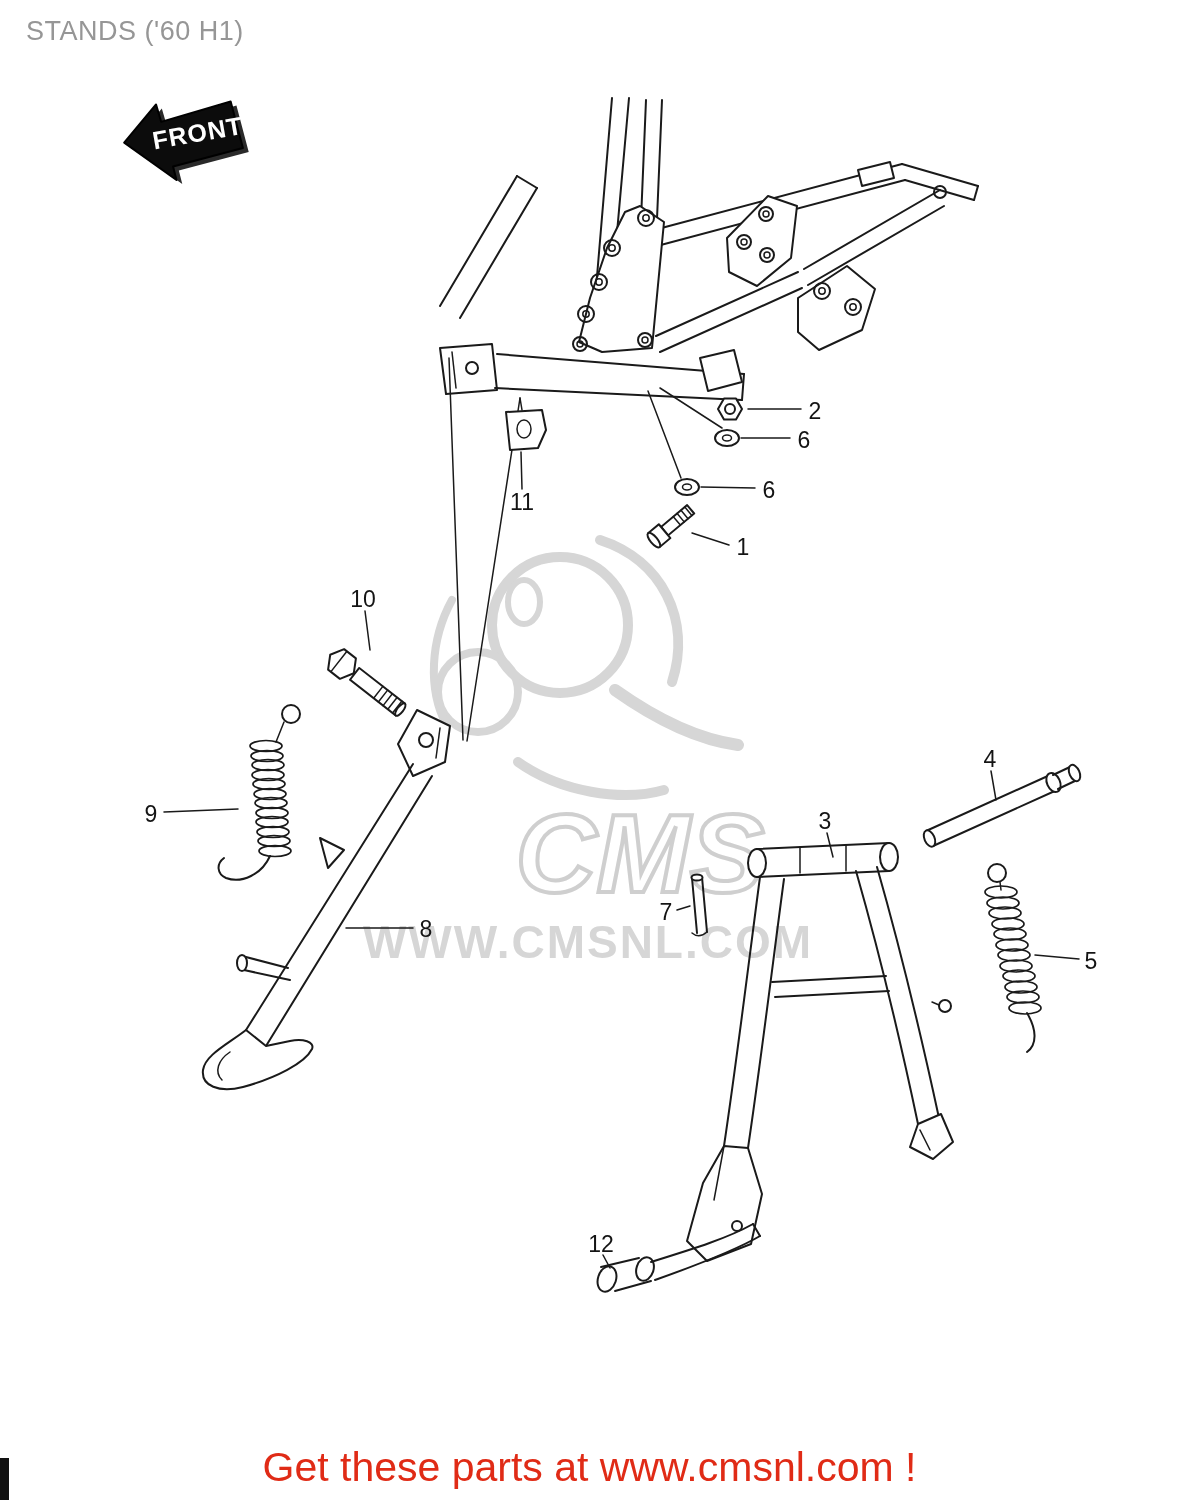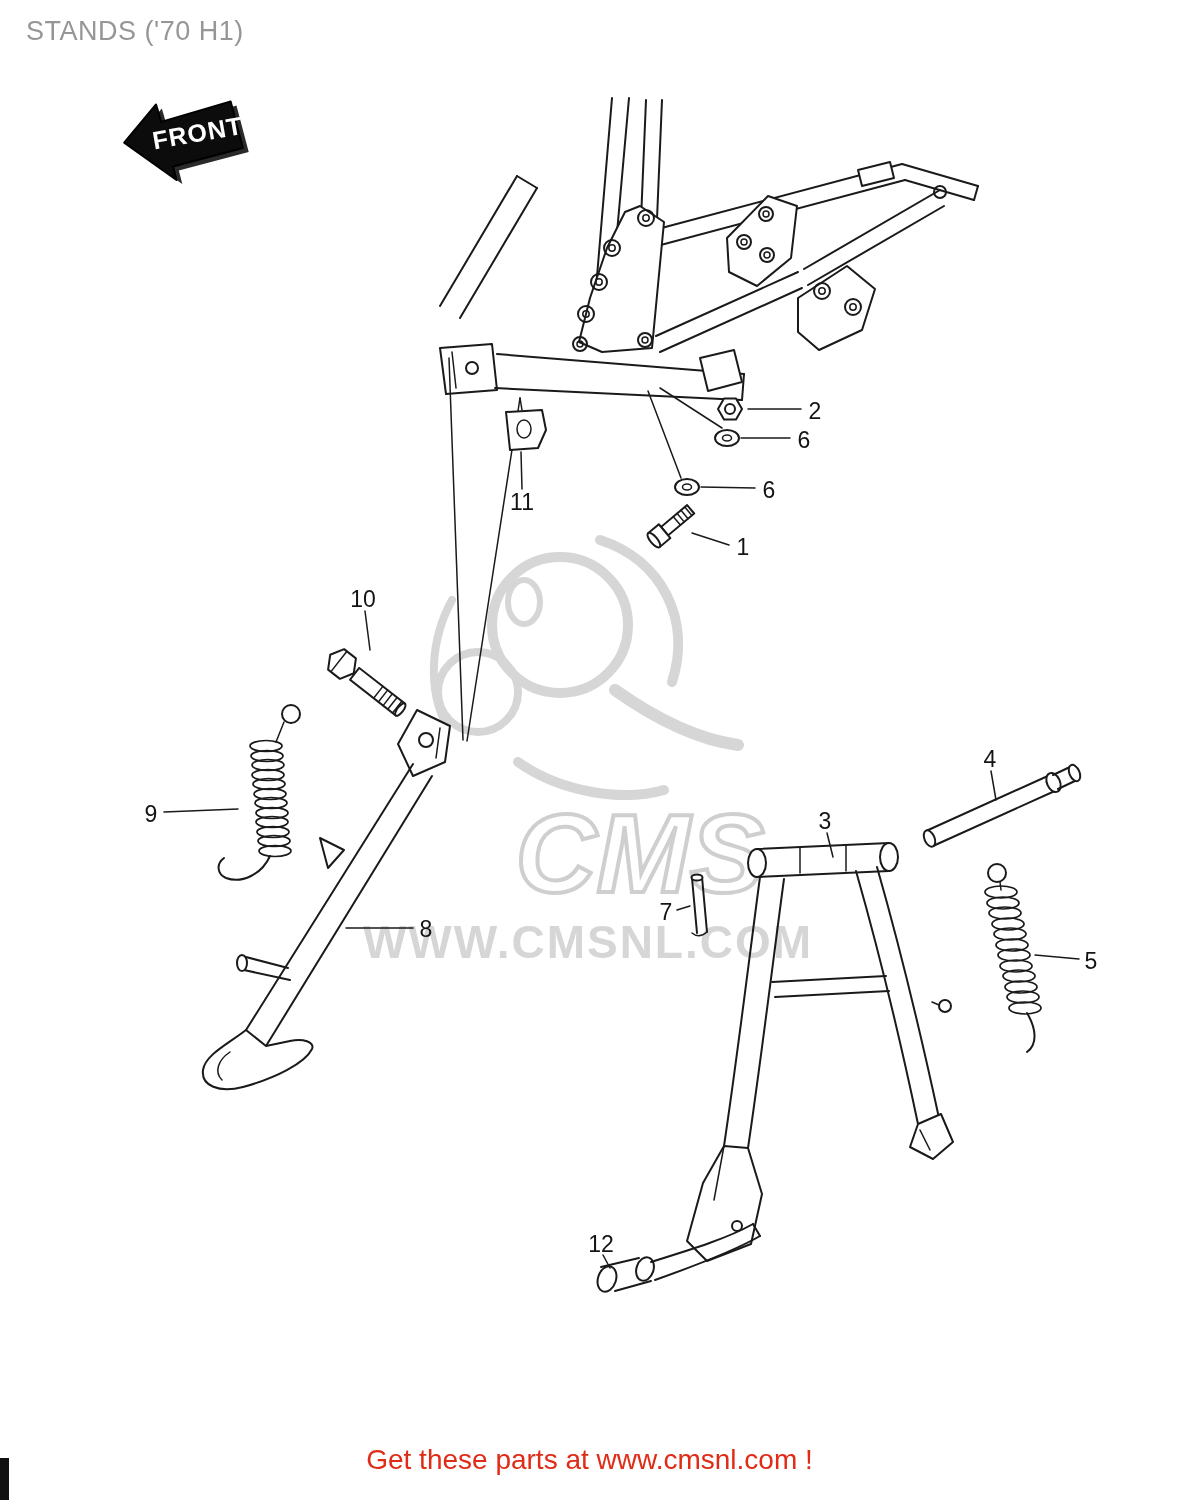--- a/index.html
+++ b/index.html
@@ -18,21 +18,21 @@
     font-size: 27px;
     letter-spacing: 0.5px;
     color: var(--title, #969696);
   }
   .footer {
     position: absolute;
     left: 0;
     right: 0;
     top: 1444px;
     text-align: center;
-    font-size: 28px;
+    font-size: 41px;
     color: var(--footer, #e02b16);
   }
   .corner-mark {
     position: absolute;
     left: 0;
     top: 1458px;
     width: 9px;
     height: 42px;
     background: #111111;
   }
@@ -82,21 +82,21 @@
     fill: var(--watermark, #d6d6d6);
     letter-spacing: 2px;
     text-anchor: middle;
   }
 </style>
 </head>
 <body>
 
 <div class="page">
 
-  <div class="title">STANDS ('70 H1)</div>
+  <div class="title">STANDS ('60 H1)</div>
 
   <svg id="diagram" width="1179" height="1500" viewBox="0 0 1179 1500" xmlns="http://www.w3.org/2000/svg">
 
     <g>
       <circle class="wm" cx="560" cy="625" r="68" style="stroke-width:10"></circle>
       <circle class="wm" cx="478" cy="692" r="40" style="stroke-width:8"></circle>
       <ellipse class="wm" cx="524" cy="602" rx="16" ry="22" style="stroke-width:6"></ellipse>
       <path class="wm" d="M600,540 C662,560 692,620 672,682" style="stroke-width:10"></path>
       <path class="wm" d="M615,690 C660,722 702,740 738,745" style="stroke-width:12"></path>
       <path class="wm" d="M518,762 C560,792 622,802 664,790" style="stroke-width:10"></path>

